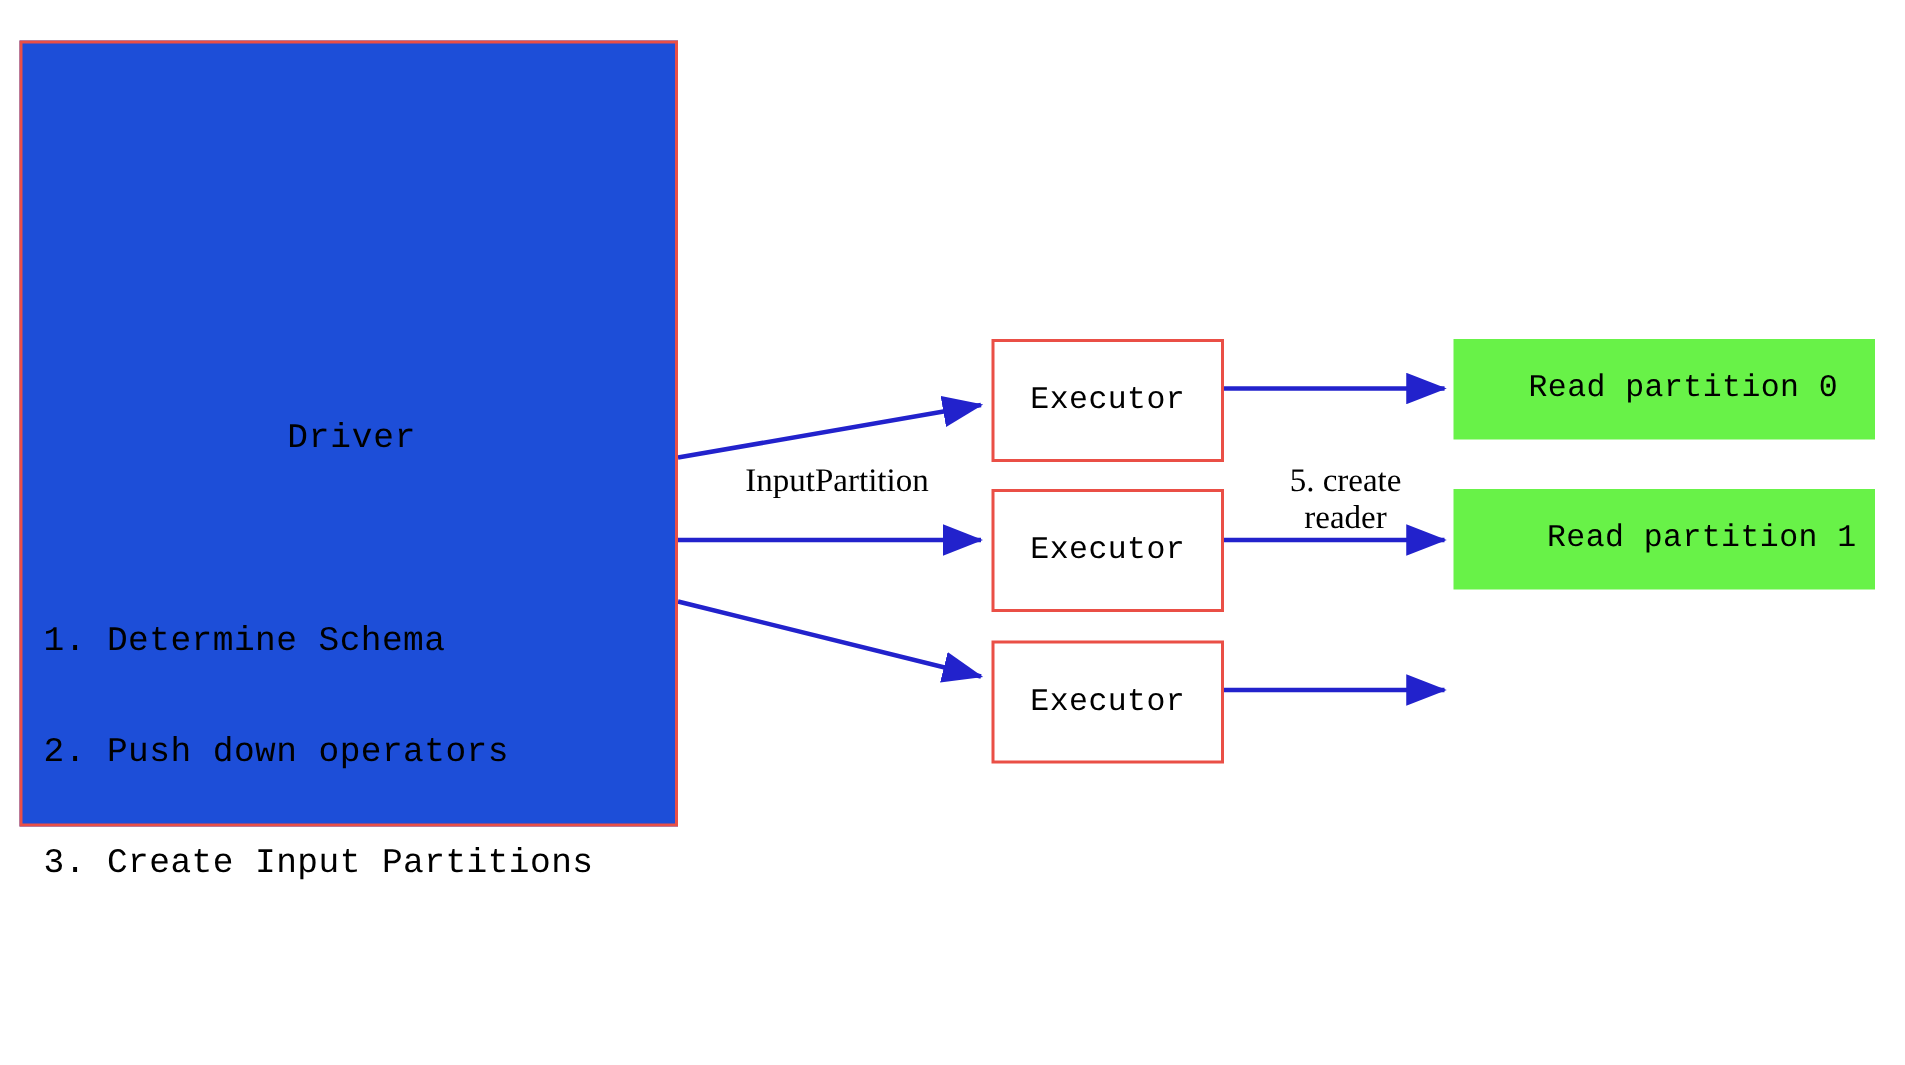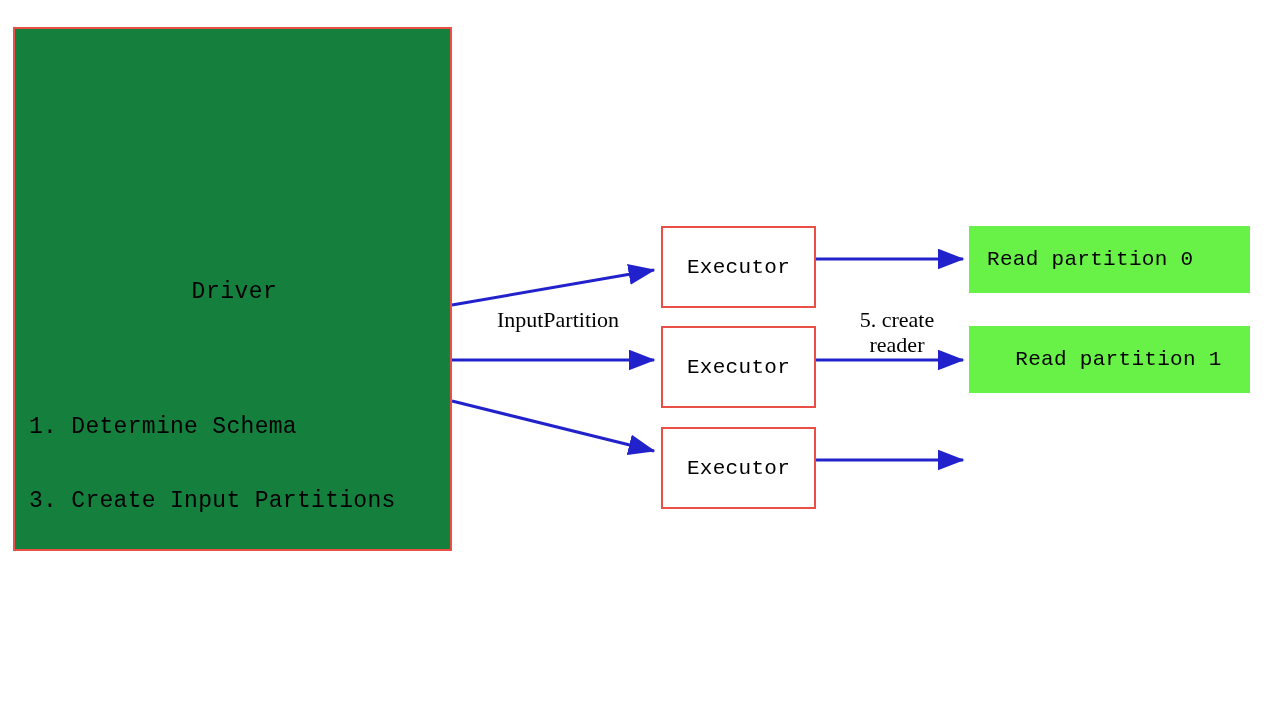--- a/index.html
+++ b/index.html
@@ -26,21 +26,21 @@
 
   
   .driver-box {
     position: absolute;
     left: 13px;
     top: 27px;
     width: 439px;
     height: 524px;
     box-sizing: border-box;
     border: 2px solid #ea4f46;
-    background: #15803d;
+    background: #1d4ed8;
   }
   .driver-title {
     position: absolute;
     left: 0;
     top: 250px;
     width: 439px;
     text-align: center;
     font-family: "Liberation Mono", "DejaVu Sans Mono", monospace;
     font-size: 23px;
     letter-spacing: 0.5px;
@@ -90,20 +90,21 @@
   
   .part-box {
     position: absolute;
     left: 969px;
     width: 281px;
     height: 67px;
     box-sizing: border-box;
     background: #68f248;
     display: flex;
     align-items: center;
+    padding-left: 32px;
   }
   .part-label {
     font-family: "Liberation Mono", "DejaVu Sans Mono", monospace;
     font-size: 21px;
     letter-spacing: 0.3px;
     color: #000000;
     white-space: pre;
     padding-left: 18px;
   }
   .part-1 { top: 226px; }
@@ -153,20 +154,21 @@
 
     <line x1="816" y1="360" x2="963" y2="360" stroke="#2222cc" stroke-width="3" marker-end="url(#arrowhead)"></line>
 
     <line x1="816" y1="460" x2="963" y2="460" stroke="#2222cc" stroke-width="3" marker-end="url(#arrowhead)"></line>
   </svg>
 
   <div class="driver-box">
     <div class="driver-title">Driver</div>
     <div class="driver-steps">
       <div class="driver-step">1. Determine Schema</div>
+      <div class="driver-step">2. Push down operators</div>
       <div class="driver-step">3. Create Input Partitions</div>
     </div>
   </div>
 
   <div class="exec-box exec-1">
     <span class="exec-label">Executor</span>
   </div>
   <div class="exec-box exec-2">
     <span class="exec-label">Executor</span>
   </div>

